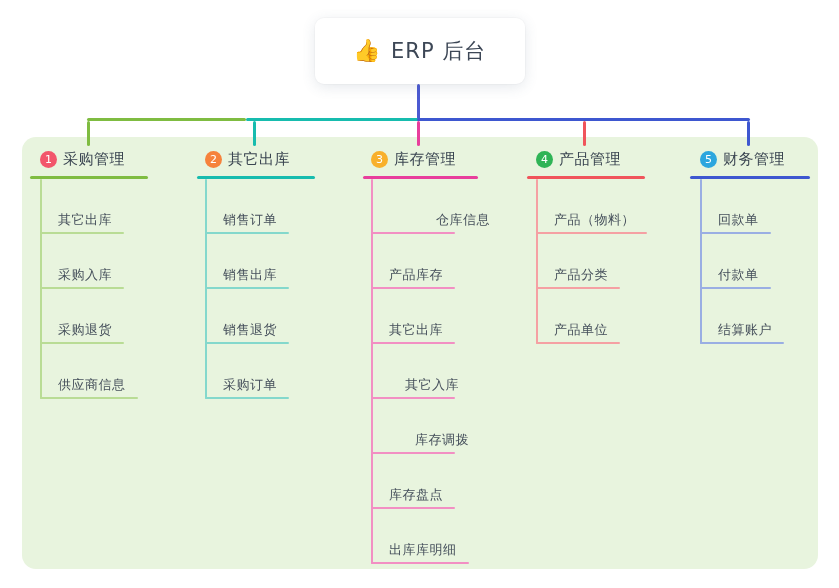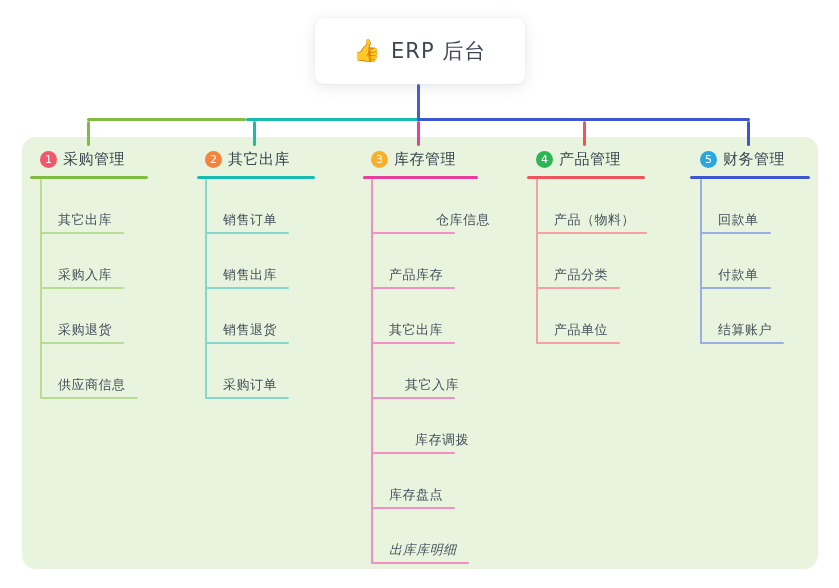--- a/index.html
+++ b/index.html
@@ -85,21 +85,21 @@
         <div class="child-label" style="left: 389px; top: 266px;">产品库存</div>
         <div class="line" style="left: 371px; top: 287px; width: 84px; height: 2px; background: rgb(242, 143, 195);"></div>
         <div class="child-label" style="left: 389px; top: 321px;">其它出库</div>
         <div class="line" style="left: 371px; top: 342px; width: 84px; height: 2px; background: rgb(242, 143, 195);"></div>
         <div class="child-label" style="left: 405px; top: 376px;">其它入库</div>
         <div class="line" style="left: 371px; top: 397px; width: 84px; height: 2px; background: rgb(242, 143, 195);"></div>
         <div class="child-label" style="left: 389px; top: 431px; margin-left: 26px;">库存调拨</div>
         <div class="line" style="left: 371px; top: 452px; width: 84px; height: 2px; background: rgb(242, 143, 195);"></div>
         <div class="child-label" style="left: 389px; top: 486px;">库存盘点</div>
         <div class="line" style="left: 371px; top: 507px; width: 84px; height: 2px; background: rgb(242, 143, 195);"></div>
-        <div class="child-label" style="left: 389px; top: 541px; font-style: italic;">出库库明细</div>
+        <div class="child-label" style="left: 389px; top: 541px;">出库库明细</div>
         <div class="line" style="left: 371px; top: 562px; width: 97.5px; height: 2px; background: rgb(242, 143, 195);"></div>
       </div>
       <div>
         <div class="branch-title" style="left: 536px; top: 148px;">
           <div class="badge" style="background: rgb(47, 180, 86);">4</div>
           <div class="btitle">产品管理</div>
         </div>
         <div class="line" style="left: 527px; top: 176px; width: 118px; height: 3px; background: rgb(240, 84, 91);"></div>
         <div class="line" style="left: 536px; top: 179px; width: 2px; height: 165px; background: rgb(245, 160, 163);"></div>
         <div class="child-label" style="left: 554px; top: 211px;">产品（物料）</div>

